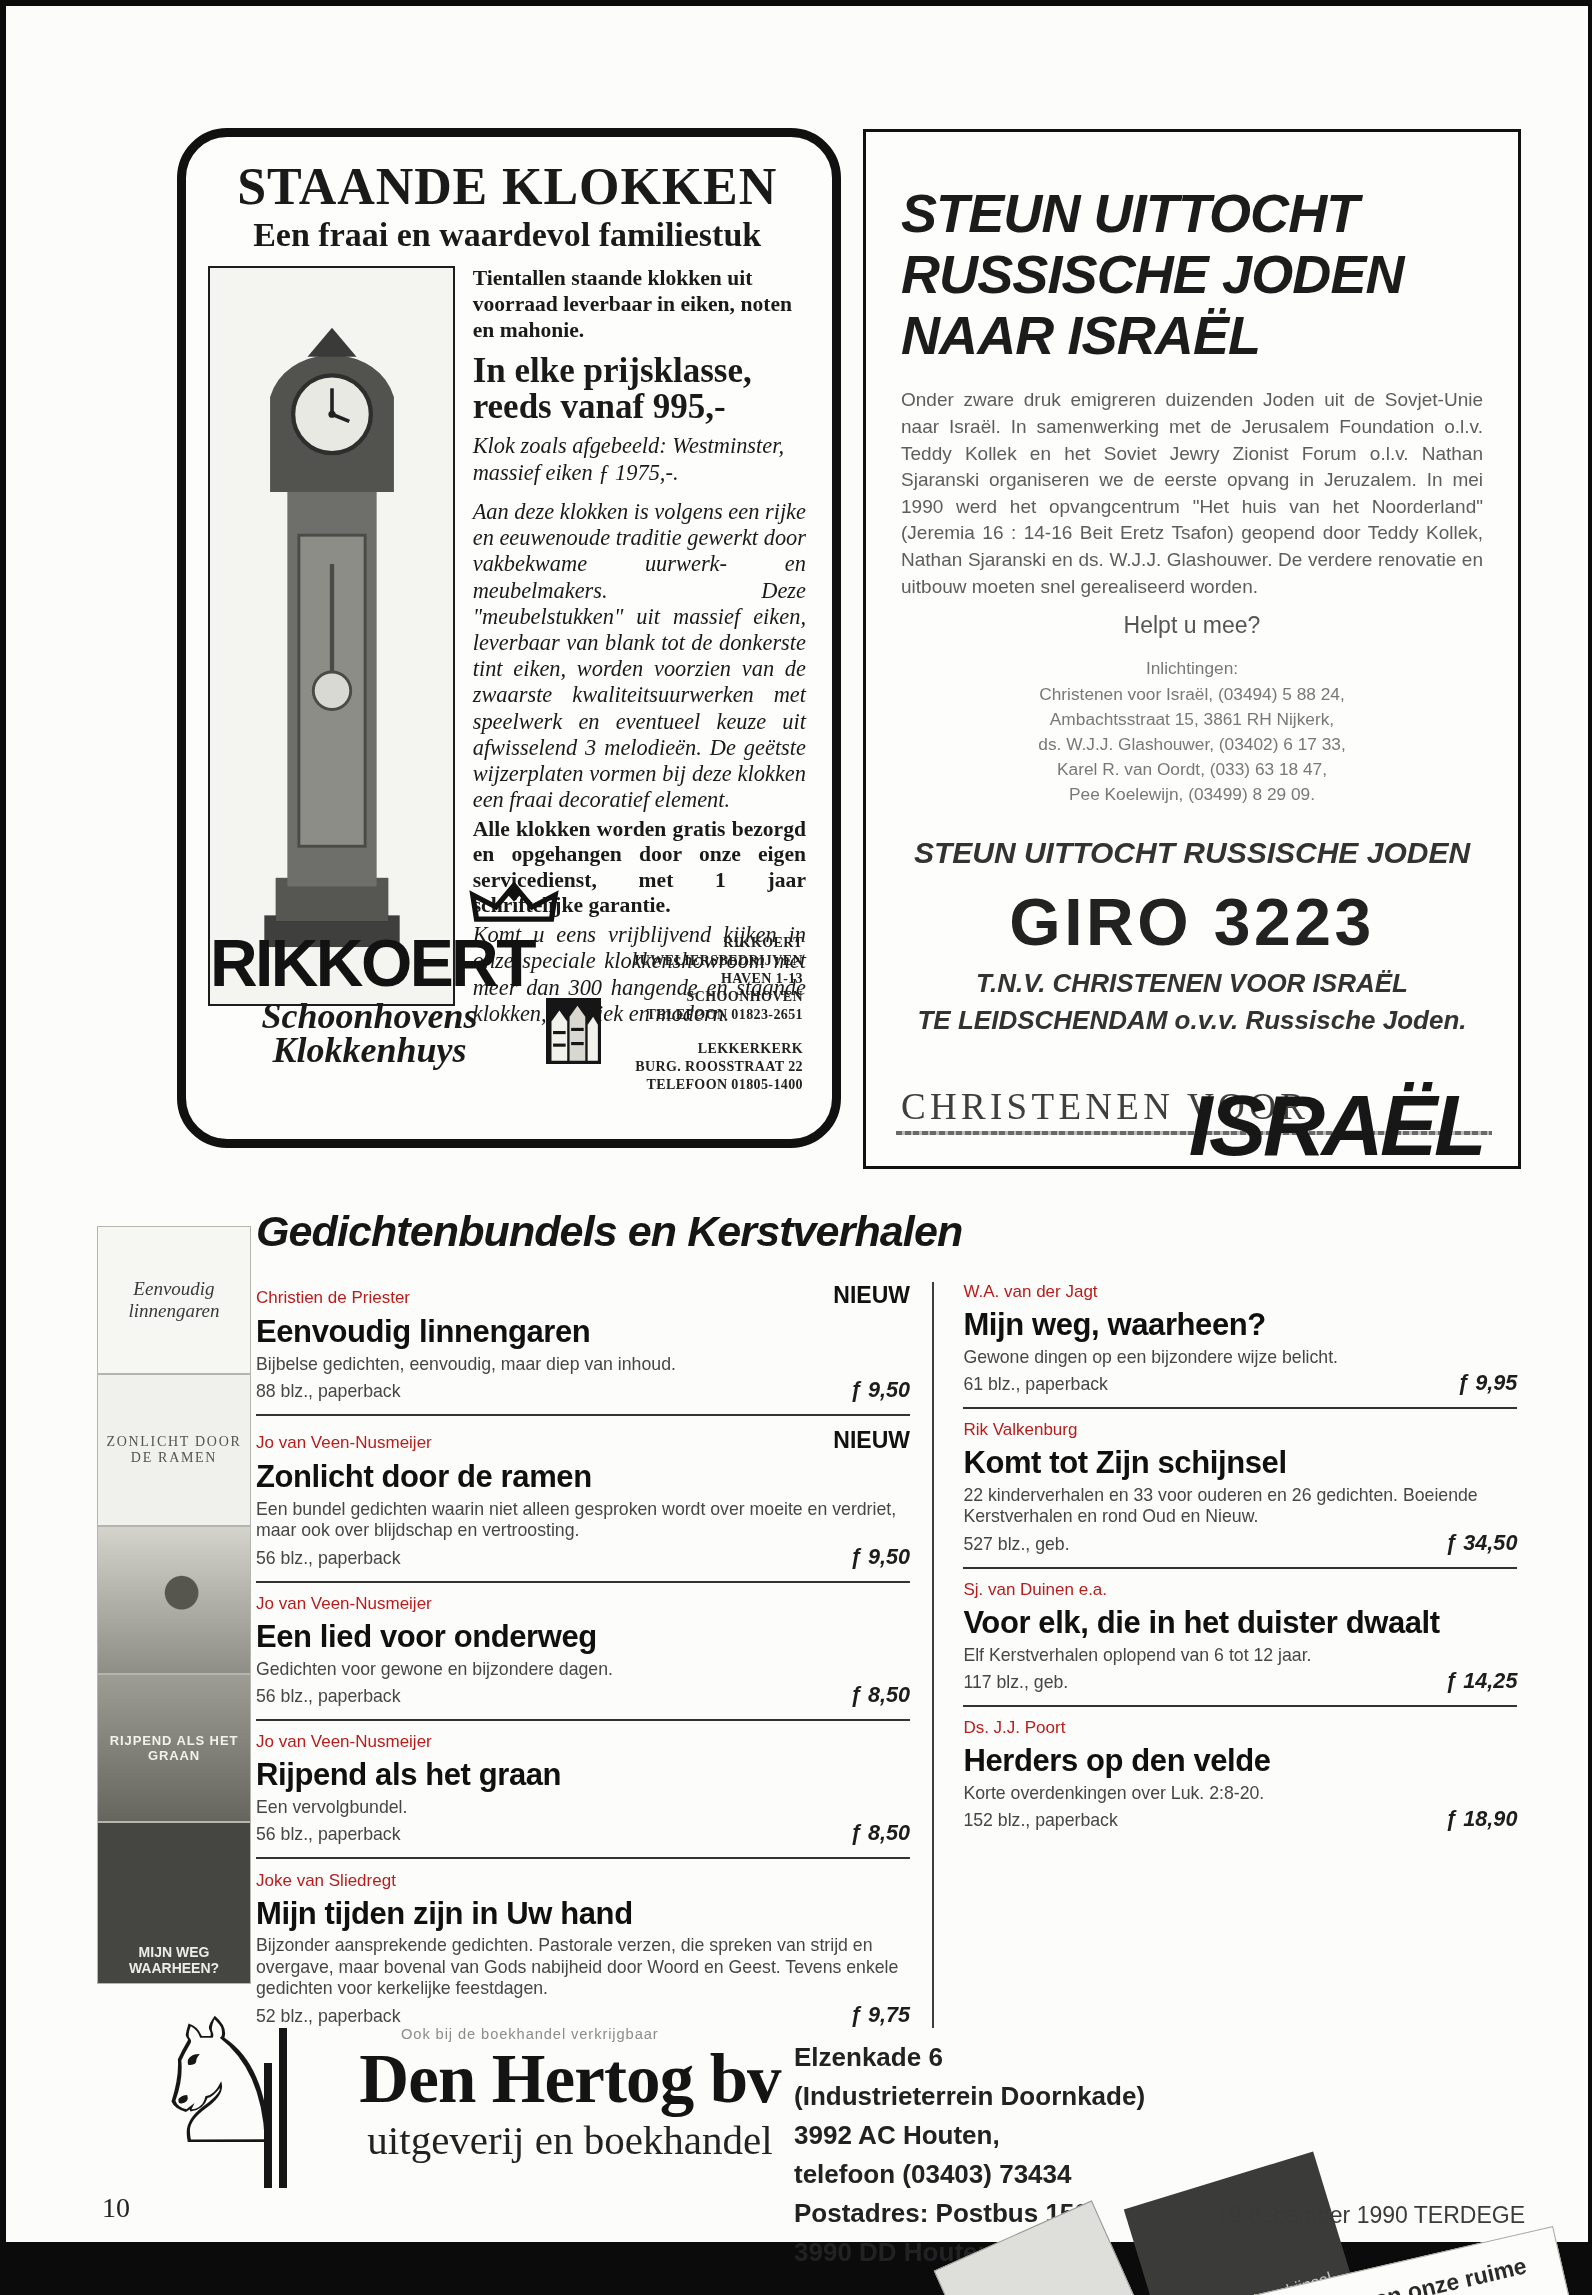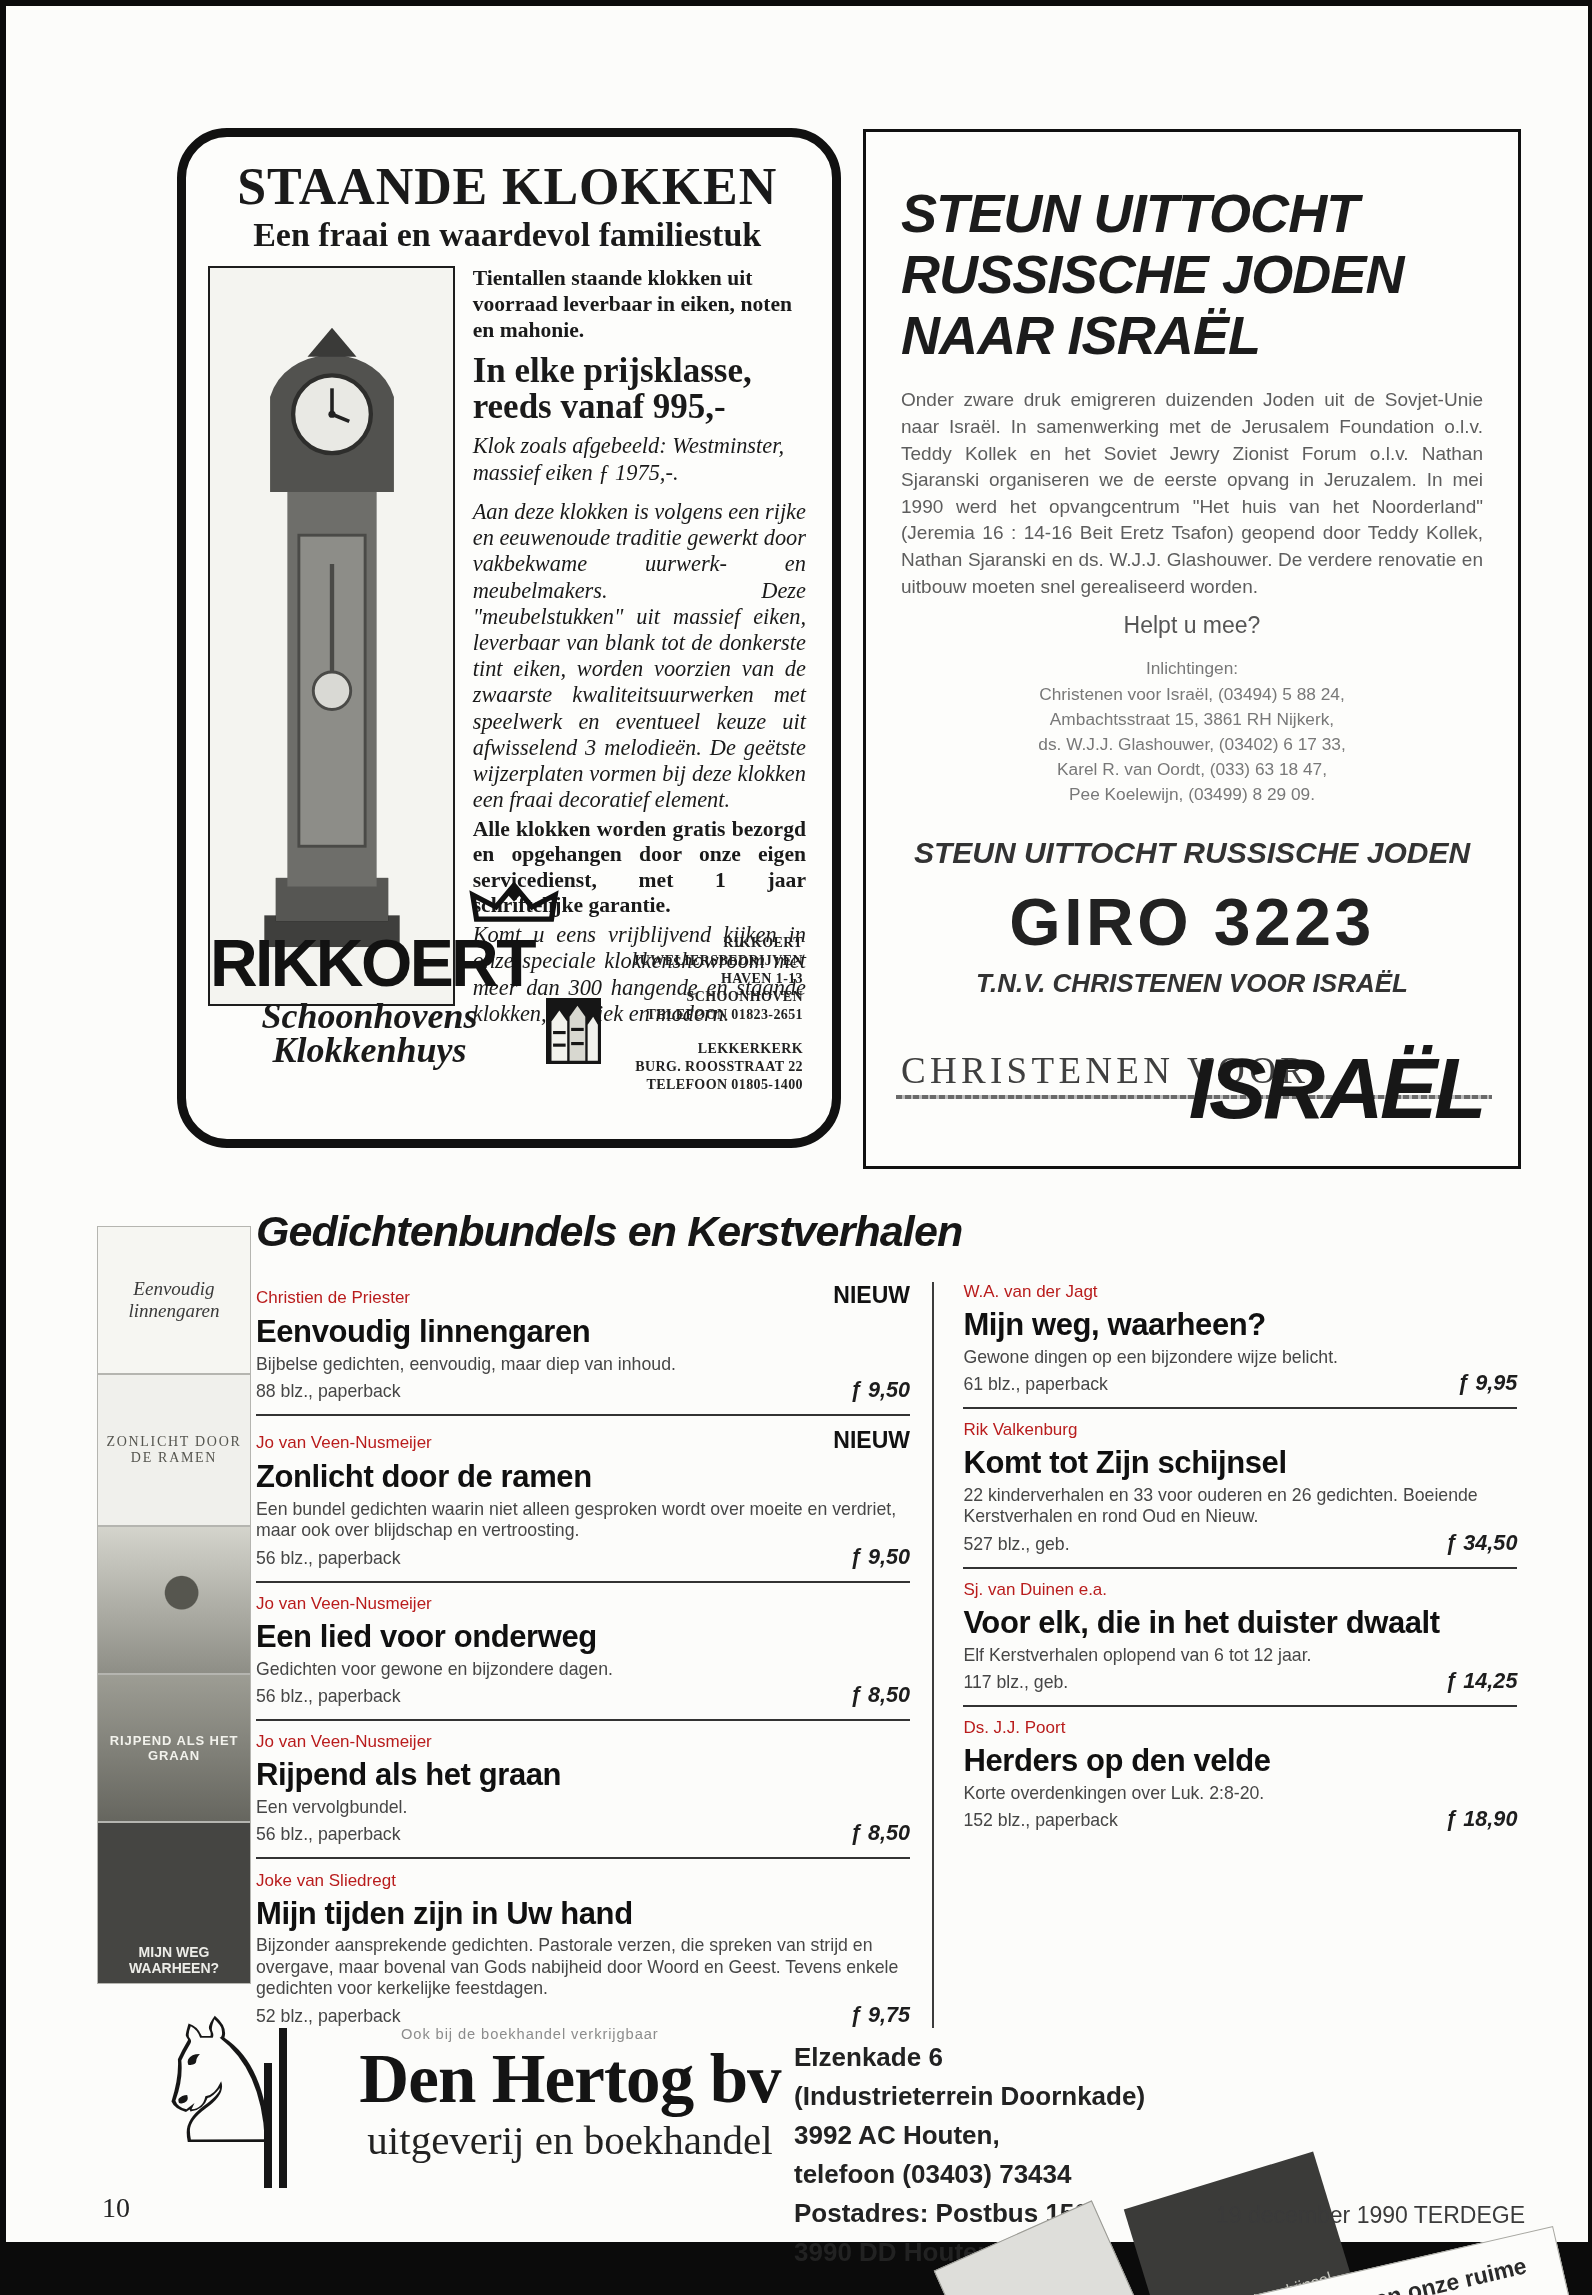--- a/index.html
+++ b/index.html
@@ -202,20 +202,21 @@
       <div>Christenen voor Israël, (03494) 5 88 24,</div>
       <div>Ambachtsstraat 15, 3861 RH  Nijkerk,</div>
       <div>ds. W.J.J. Glashouwer, (03402) 6 17 33,</div>
       <div>Karel R. van Oordt, (033) 63 18 47,</div>
       <div>Pee Koelewijn, (03499) 8 29 09.</div>
     </div>
     <div class="il-slogan">STEUN UITTOCHT RUSSISCHE JODEN</div>
     <div class="il-giro">GIRO 3223</div>
     <div class="il-tnv">
       <div>T.N.V. CHRISTENEN VOOR ISRAËL</div>
+      <div>TE LEIDSCHENDAM o.v.v. Russische Joden.</div>
     </div>
     <div class="il-row">
       <div class="il-line"></div>
       <div class="il-left">CHRISTENEN VOOR</div>
       <div class="il-right">ISRAËL</div>
     </div>
   </section>
 
   <section class="boeken-ad">
     <div class="covers">

